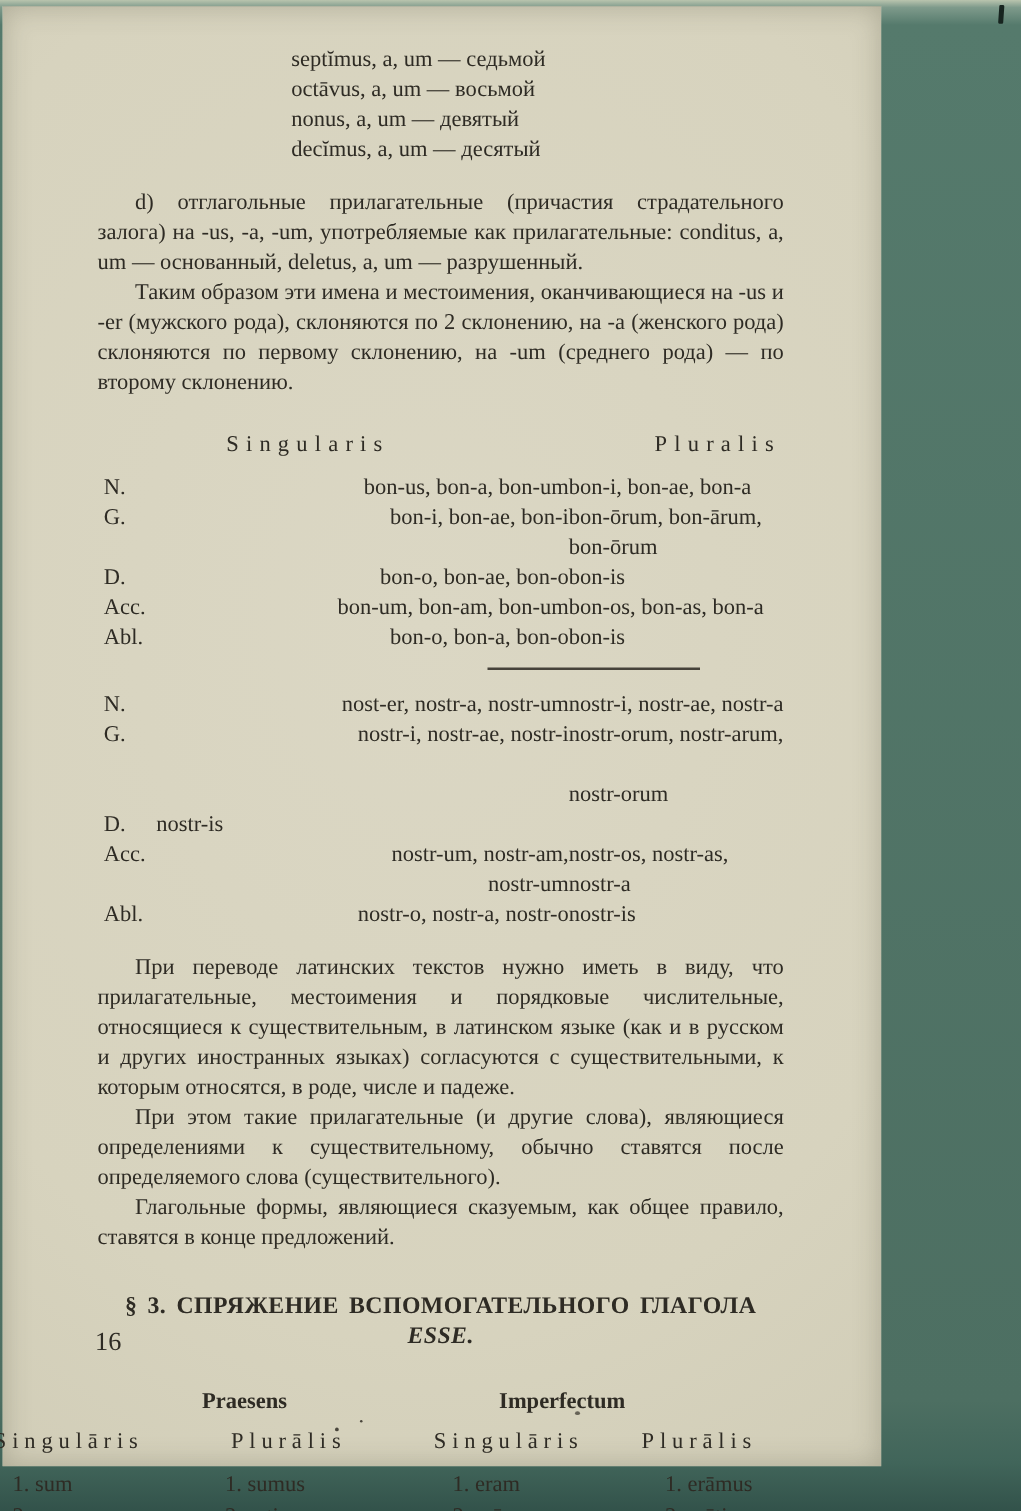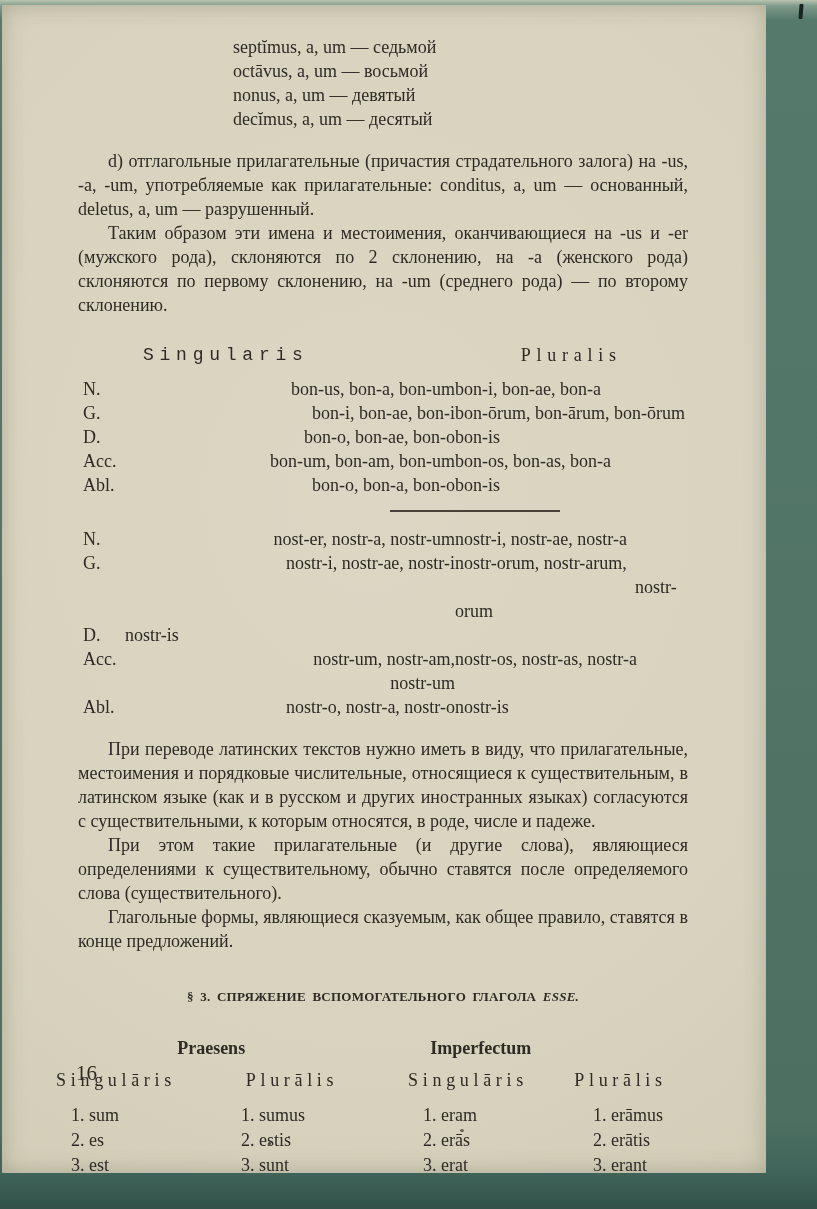--- a/index.html
+++ b/index.html
@@ -7,41 +7,41 @@
   html,body { background:#44645a; }
   .scan {
     position:relative; width:817px; height:1209px; overflow:hidden;
     background: linear-gradient(180deg, #b9c4ae 0px, #7e9a8b 6px, #557a6c 20px,
                 #4d6f62 1120px, #476revert 0, #41655a 1170px, #32524a 1209px);
     background: linear-gradient(180deg, #b9c4ae 0px, #7e9a8b 6px, #557a6c 20px,
                 #4d6f62 1120px, #41655a 1170px, #32524a 1209px);
     font-family:"Liberation Serif","DejaVu Serif",serif;
   }
   .page {
-    position:absolute; left:2px; top:5px; width:764px; height:1168px;
+    position:absolute; left:2px; top:5px; width:703px; height:1168px;
     background: radial-gradient(ellipse 120% 90% at 48% 42%, #dbd7c4 0%, #d7d3be 55%, #cfcbb5 85%, #c3bfa8 100%);
     box-shadow: inset 0 0 22px rgba(70,70,50,.28);
     color:#2e2b24; padding:30px 78px 0 76px;
     font-size:18px; line-height:24px;
   }
   .ordinals { margin-left:155px; }
   .ordinals div { white-space:pre; }
   p.para { text-align:justify; text-indent:30px; }
   .para + .para { margin-top:0; }
   .mt18 { margin-top:18px; }
   .decl-headers { display:flex; margin-top:26px; margin-bottom:10px; letter-spacing:.32em; }
-  .decl-headers .h1 { margin-left:65px;font-family:Liberation Mono, monospace; }
+  .decl-headers .h1 { margin-left:103px; }
   .decl-headers .h2 { margin-left:212px; }
   .decl { margin-left:5px; }
   .decl-row { display:flex; align-items:flex-start; }
   .decl-row .case { width:42px; flex:none; }
   .decl-row .sing { width:330px; flex:none; white-space:pre-wrap;text-align:right; }
   .decl-row .plur { flex:1; white-space:pre-wrap; }
   .divider { width:170px; border-top:2px solid #46423a; margin:13px 0 15px 312px; height:0; }
-  .section-heading { margin-top:32px; font-weight:bold; font-size:13px; text-align:center; word-spacing:3px; letter-spacing:.02em; }
+  .section-heading { margin-top:32px; font-weight:bold; font-size:19px; text-align:center; word-spacing:3px; letter-spacing:.02em; }
   .section-heading .esse { font-style:italic; }
   .tense-row { display:flex; margin-top:27px; font-weight:bold;gap:44px; }
   .tense-row .t1 { width:310px; text-align:center; }
   .tense-row .t2 { width:300px; margin-left:42px; text-align:left; }
   .conj { display:flex; margin-top:8px;justify-content:flex-end; }
   .conj-col { flex:none; }
   .conj-col.c1 { width:170px; }
   .conj-col.c2 { width:182px; }
   .conj-col.c3 { width:170px; }
   .conj-col.c4 { width:135px; }

